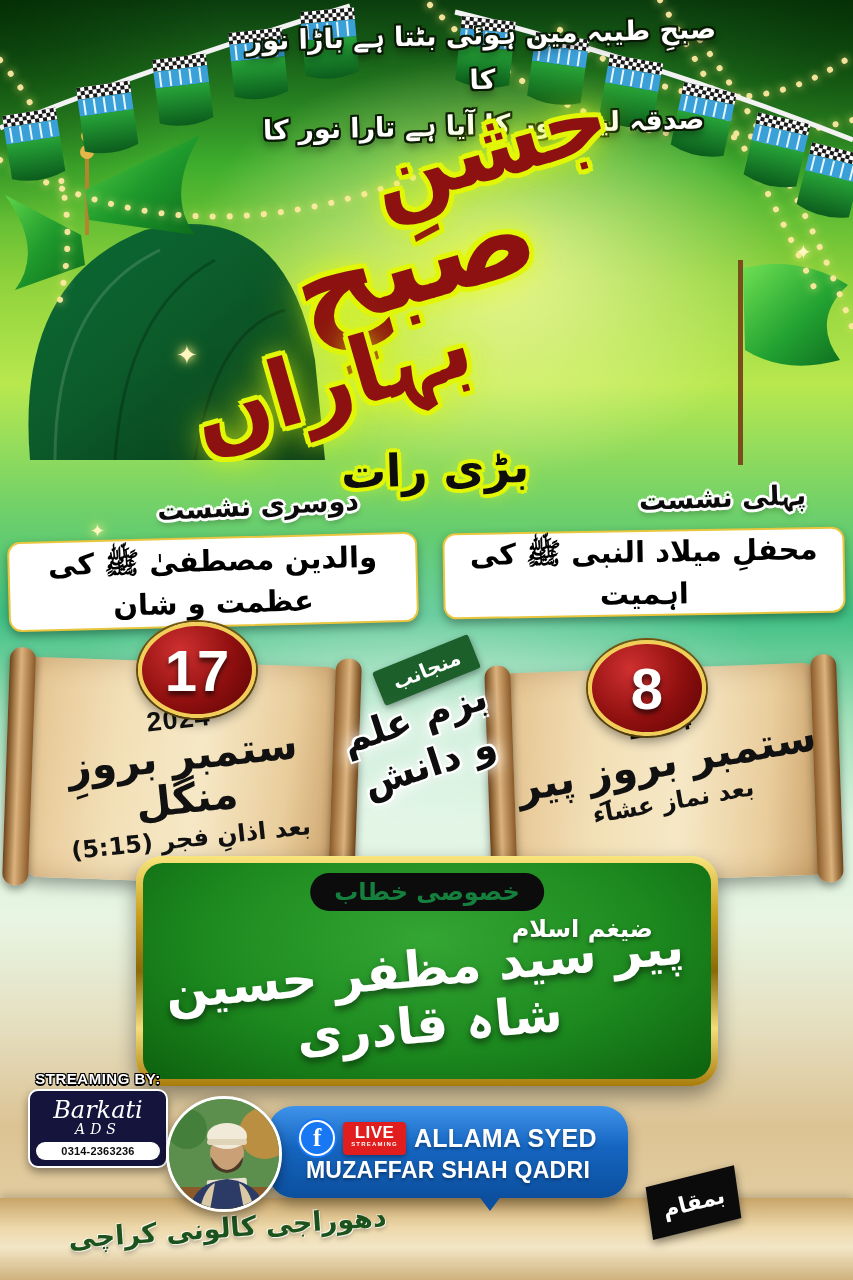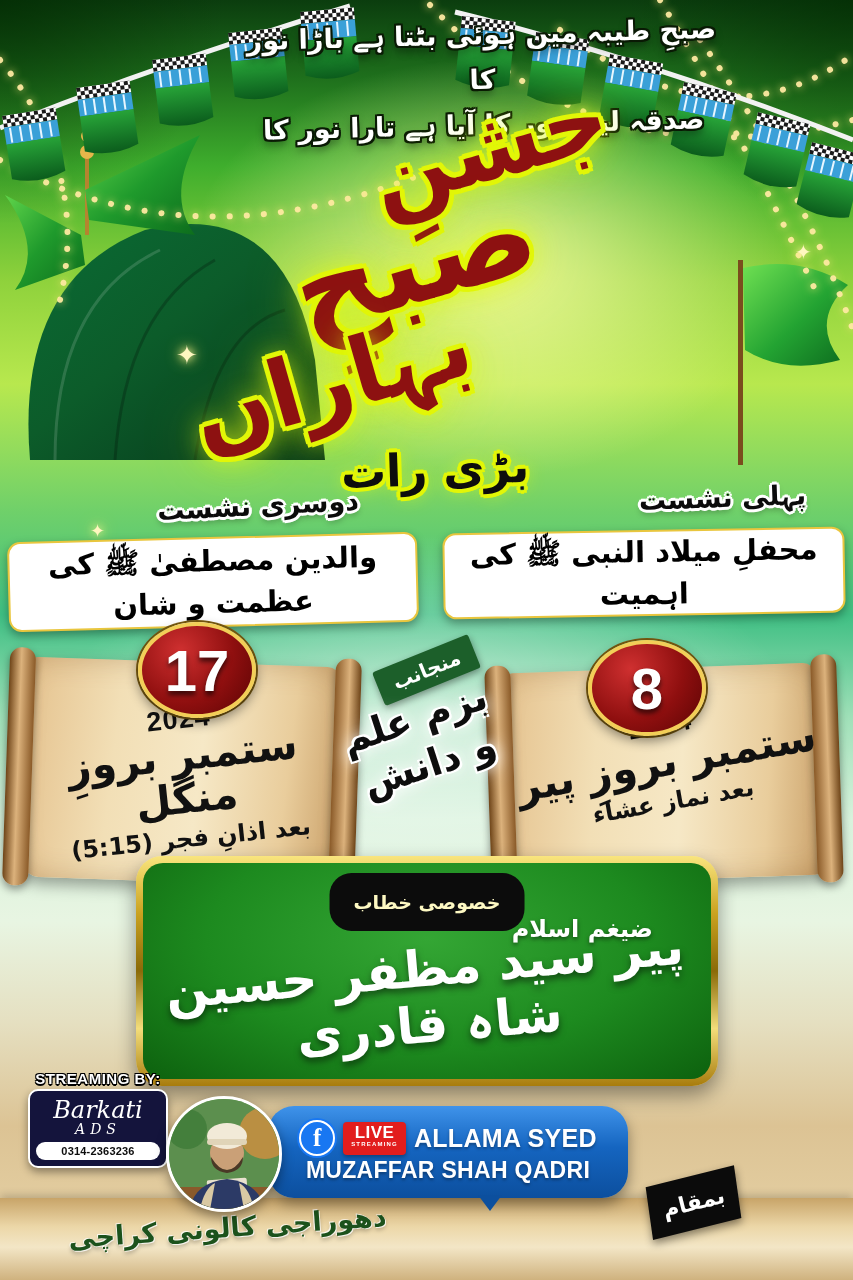--- a/index.html
+++ b/index.html
@@ -104,22 +104,22 @@
     left:136px; top:856px; width:582px; height:230px; padding:7px; border-radius:26px;
     background:linear-gradient(180deg,#f9e57e 0%,#caa21f 25%,#8a6a08 50%,#f3dd7a 75%,#a87c0c 100%);
     box-shadow:0 9px 20px rgba(0,0,0,.4);
   }
   .banner-green {
     position:relative; width:100%; height:100%; border-radius:20px;
     background:radial-gradient(ellipse at 50% 35%, #34a634 0%, #1d8a1f 55%, #0d610e 100%);
   }
   .speaker-tag {
     position:absolute; top:10px; left:50%; transform:translateX(-50%);
-    background:#0c0c0c; color:#fef9c3; font-size:19px; font-weight:bold;
-    padding:18px 24px; border-radius:22px; white-space:nowrap;
+    background:#0c0c0c; color:#15803d; font-size:24px; font-weight:bold;
+    padding:5px 24px; border-radius:22px; white-space:nowrap;
   }
   .speaker-honorific { position:absolute; top:52px; right:58px; color:#fff; font-size:24px; font-weight:bold; text-shadow:0 2px 4px rgba(0,0,0,.5); }
   .speaker-name {
     position:absolute; top:78px; left:0; width:100%; text-align:center;
     font-size:50px; font-weight:bold; color:#fff; line-height:1.12;
     transform:rotate(-5deg); text-shadow:0 4px 7px rgba(0,0,0,.5);
   }
 
   
   .designer { left:28px; top:1070px; width:140px; text-align:center; }

